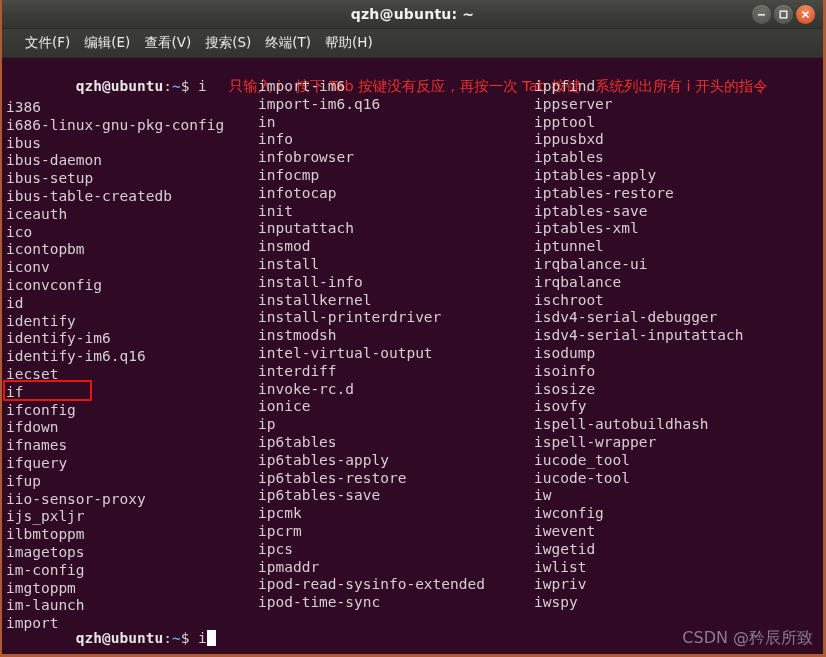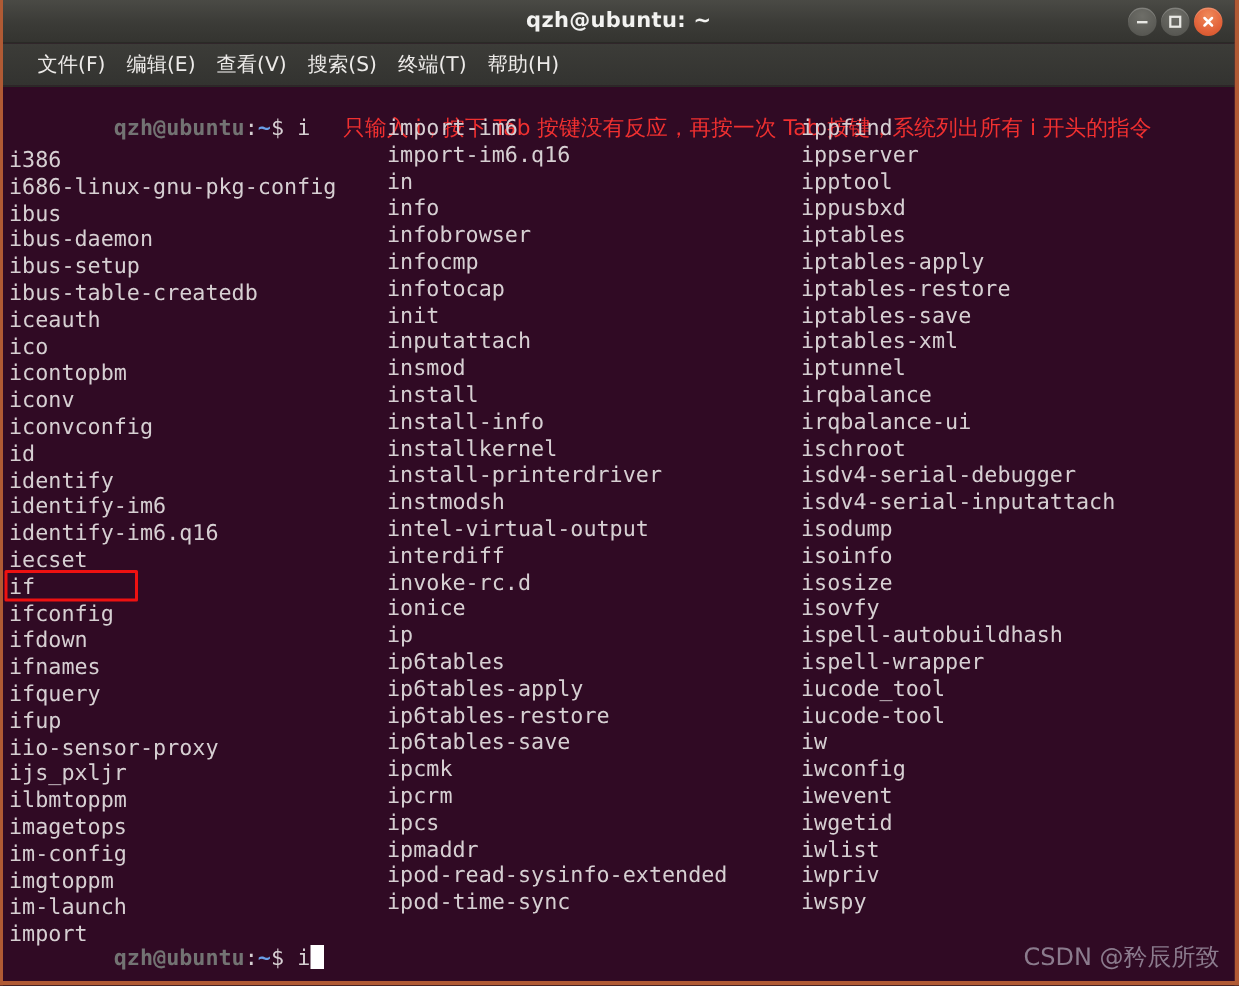--- a/index.html
+++ b/index.html
@@ -107,21 +107,21 @@
     color: #d6cfd2;
   }
 
   .promptline {
     position: absolute;
     left: 4px;
     white-space: pre;
     font-size: 14.5px;
     line-height: 17.8px;
   }
-  .ps-user { color: #737373; font-weight: bold; }
+  .ps-user { color: #e5e5e5; font-weight: bold; }
   .ps-colon { color: #d6cfd2; }
   .ps-path { color: #6a9fe8; font-weight: bold; }
   .ps-dollar { color: #d6cfd2; }
   .ps-cmd { color: #d6cfd2; }
 
   .cursor {
     display: inline-block;
     width: 9px;
     height: 16px;
     background: #ffffff;
@@ -274,22 +274,22 @@
           <div class="line">ippfind</div>
           <div class="line">ippserver</div>
           <div class="line">ipptool</div>
           <div class="line">ippusbxd</div>
           <div class="line">iptables</div>
           <div class="line">iptables-apply</div>
           <div class="line">iptables-restore</div>
           <div class="line">iptables-save</div>
           <div class="line">iptables-xml</div>
           <div class="line">iptunnel</div>
+          <div class="line">irqbalance-ui</div>
           <div class="line">irqbalance</div>
-          <div class="line">irqbalance-ui</div>
           <div class="line">ischroot</div>
           <div class="line">isdv4-serial-debugger</div>
           <div class="line">isdv4-serial-inputattach</div>
           <div class="line">isodump</div>
           <div class="line">isoinfo</div>
           <div class="line">isosize</div>
           <div class="line">isovfy</div>
           <div class="line">ispell-autobuildhash</div>
           <div class="line">ispell-wrapper</div>
           <div class="line">iucode_tool</div>

